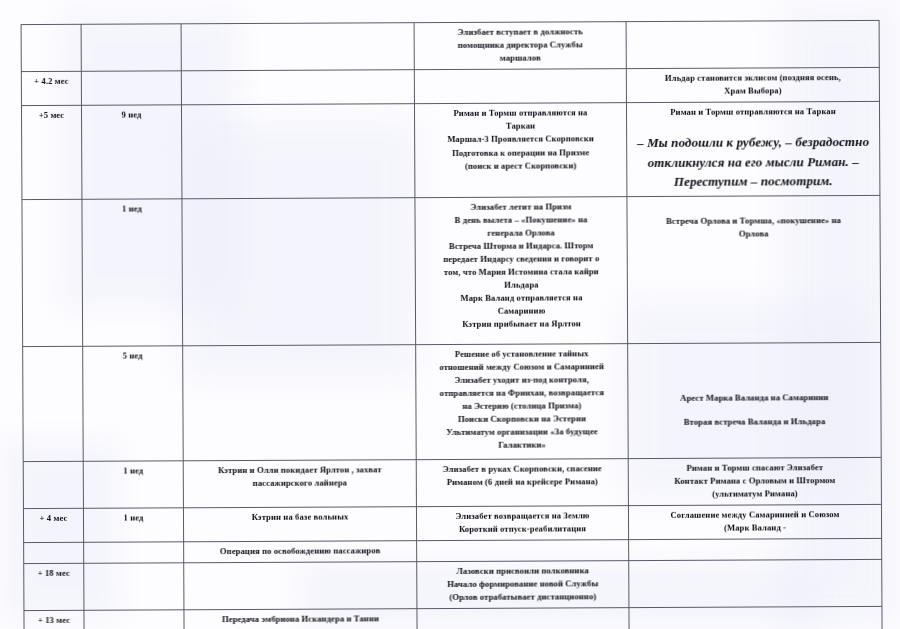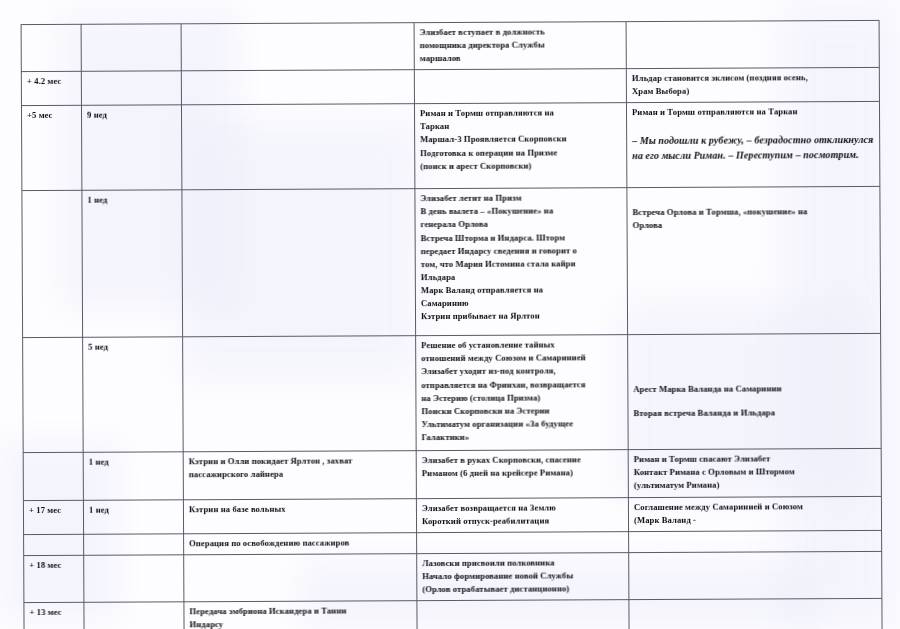--- a/index.html
+++ b/index.html
@@ -8,20 +8,21 @@
     padding: 0;
     background: #ffffff;
   }
   #page {
     position: relative;
     width: 900px;
     height: 629px;
     background: #fdfdff;
     overflow: hidden;
     font-family: "Liberation Serif", "DejaVu Serif", serif;
+    text-align: center;
   }
   
   .tint {
     position: absolute;
     pointer-events: none;
     background: #eeeefa;
     opacity: .55;
   }
   .tint.t1 { left: 60px;  top: 10px;  width: 180px; height: 300px; filter: blur(14px); }
   .tint.t2 { left: 180px; top: 120px; width: 240px; height: 260px; filter: blur(16px); }
@@ -65,21 +66,21 @@
   col.c4 { width: 212px; }
   col.c5 { width: 253px; }
 
   .cell-lines > span {
     display: block;
     white-space: normal;
   }
   .quote {
     font-style: italic;
     font-weight: 700;
-    font-size: 10px;
+    font-size: 13px;
     display: block;
     margin-top: 14px;
     line-height: 1.5;
   }
   .spacer-line { display: block; height: 11px; }
 
   
   .scan-soft {
     filter: blur(0.22px) contrast(1.06);
   }
@@ -202,21 +203,21 @@
             <span>Риманом (6 дней на крейсере Римана)</span>
           </td>
           <td class="cell-lines">
             <span>Риман и Тормш спасают Элизабет</span>
             <span>Контакт Римана с Орловым и Штормом</span>
             <span>(ультиматум Римана)</span>
           </td>
         </tr>
 
         <tr style="height:32px">
-          <td>+ 17 мес</td>
+          <td>+ 4 мес</td>
           <td>1 нед</td>
           <td class="cell-lines">
             <span>Кэтрин на базе вольных</span>
           </td>
           <td class="cell-lines">
             <span>Элизабет возвращается на Землю</span>
             <span>Короткий отпуск-реабилитация</span>
           </td>
           <td class="cell-lines">
             <span>Соглашение между Самаринией и Союзом</span>

